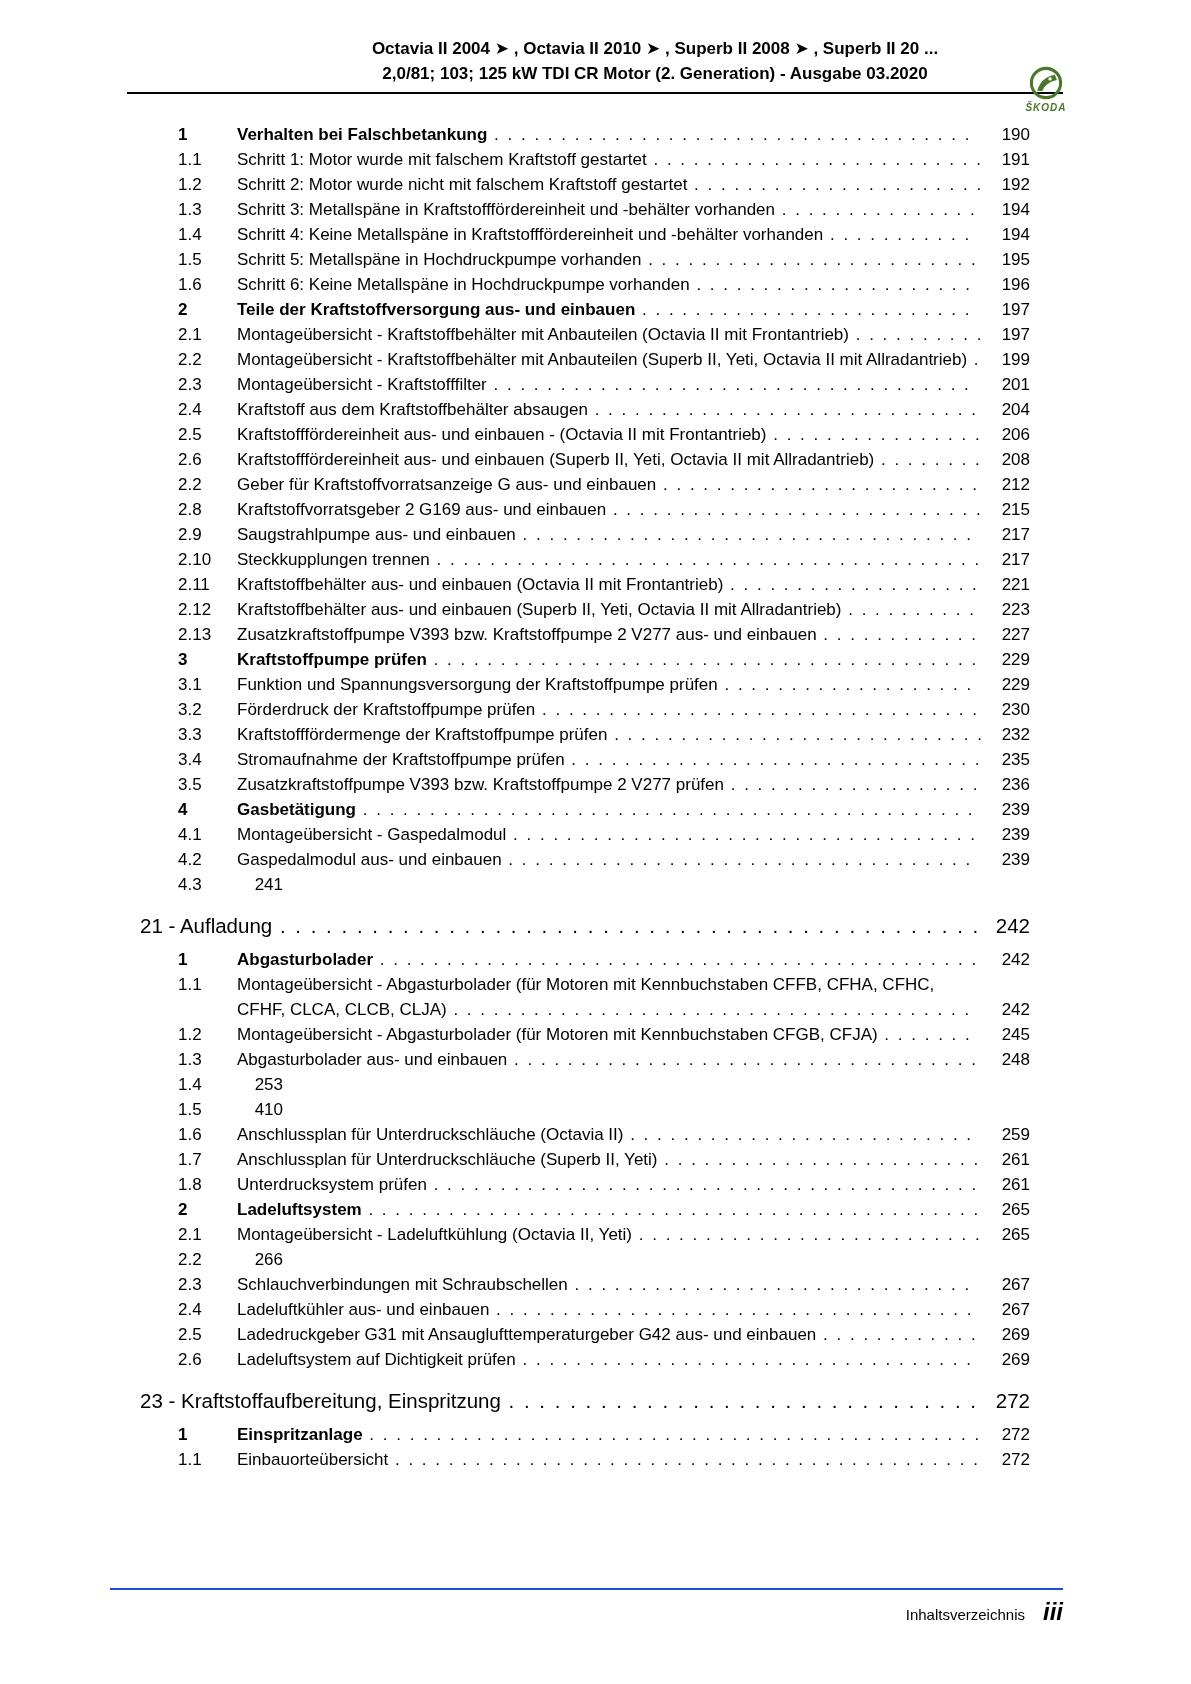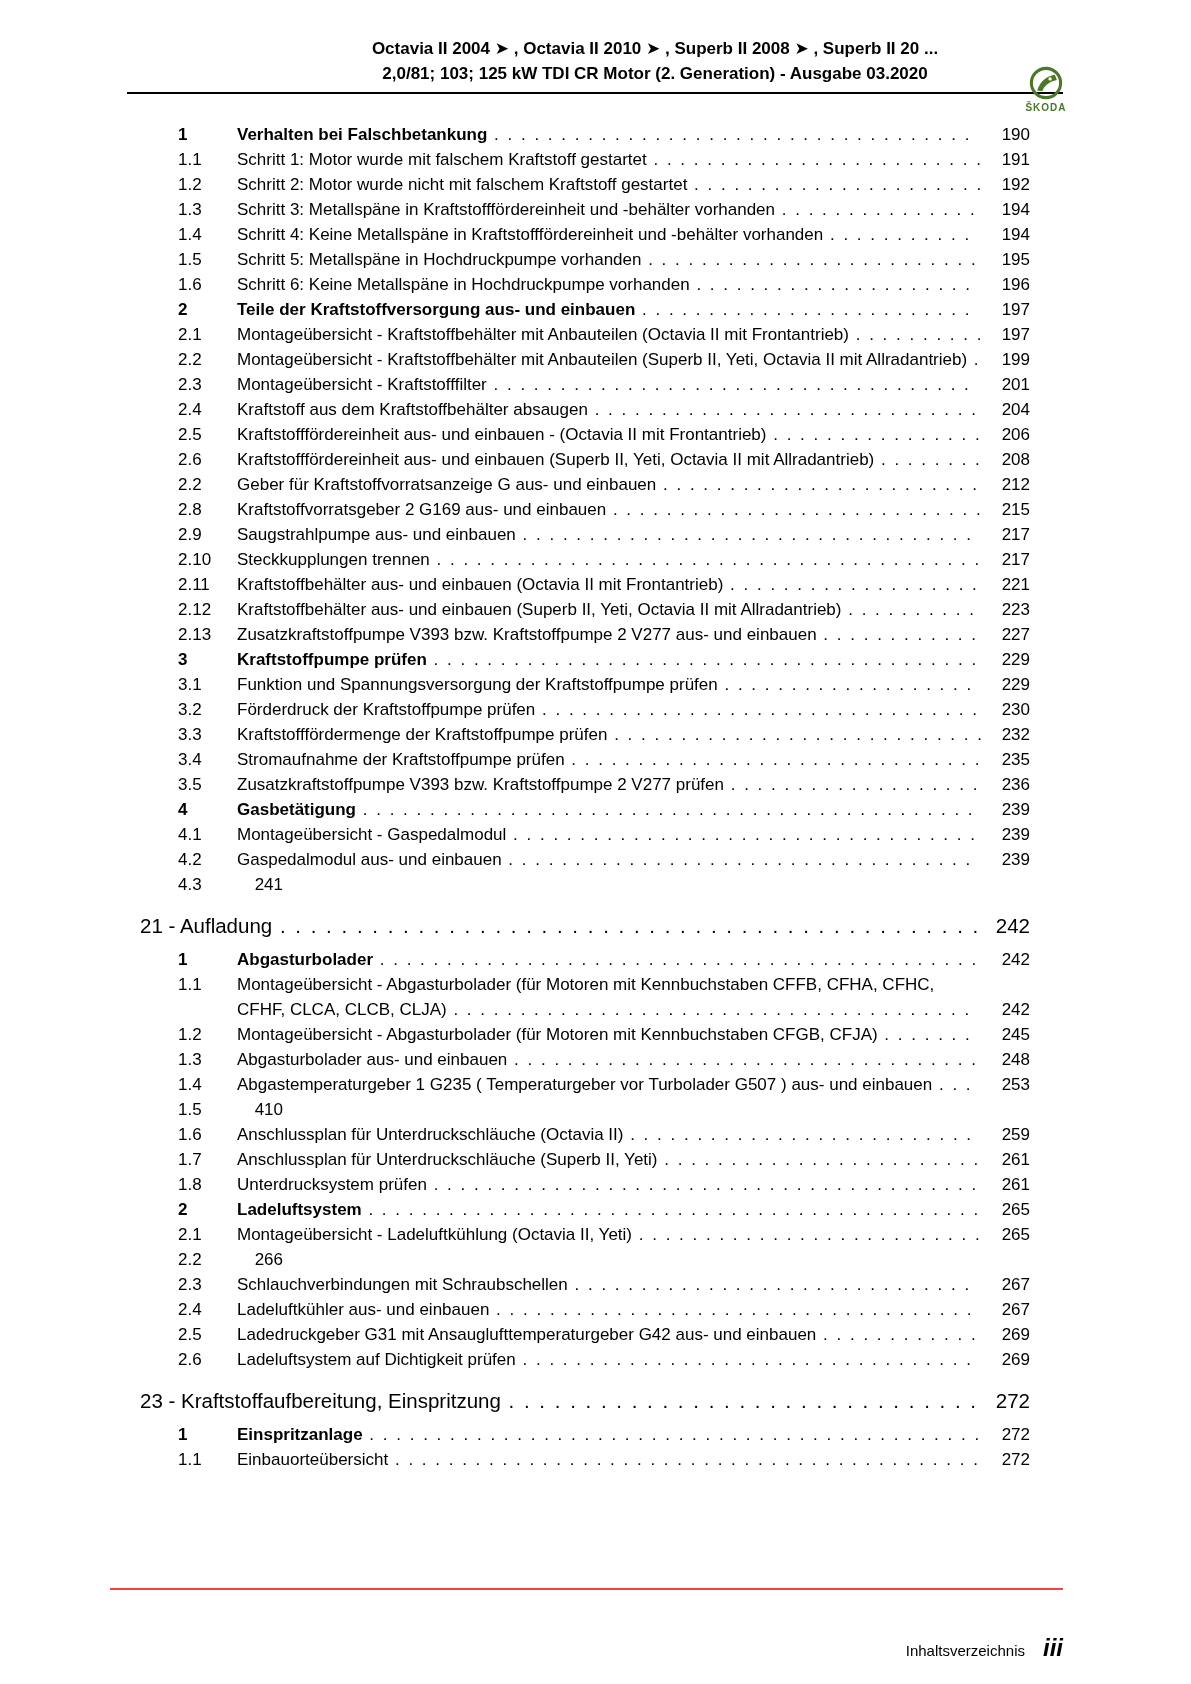--- a/index.html
+++ b/index.html
@@ -31,20 +31,21 @@
     line-height: 25px;
   }
   .logo {
     position: absolute;
     top: 66px;
     right: -6px;
     width: 46px;
     display: flex;
     flex-direction: column;
     align-items: center;
+    font-style: italic;
   }
   .logo svg { width: 34px; height: 34px; display: block; }
   .logo-text {
     font-size: 10px;
     font-weight: bold;
     letter-spacing: 1px;
     margin-top: 2px;
   }
   
   .toc { margin: 28px 128px 0 127px; }
@@ -72,35 +73,34 @@
     margin: 14px 0 6px;
     padding-left: 13px;
   }
   .dots { letter-spacing: 2px; }
   
   .footer {
     position: absolute;
     left: 110px;
     right: 128px;
     top: 1588px;
-    border-top: 2px solid #ef4444;
+    border-top: 2px solid #1d4ed8;
   }
   .footer-row {
     display: flex;
     justify-content: flex-end;
     align-items: baseline;
     gap: 18px;
     margin-top: 8px;
   }
   .footer-label { font-size: 15px; }
   .footer-page {
     font-size: 24px;
     font-weight: bold;
     font-style: italic;
-    margin-top: 36px;
   }
 </style>
 </head>
 <body>
 
 <div class="sheet">
 
   <header class="header">
     <div class="header-text">
       <div>Octavia II 2004 ➤ , Octavia II 2010 ➤ , Superb II 2008 ➤ , Superb II 20 ...</div>
@@ -290,21 +290,20 @@
         <span class="mid"><span class="title">Montageübersicht - Abgasturbolader (für Motoren mit Kennbuchstaben CFGB, CFJA)</span><span class="dots"> . . . . . . .</span></span>
         <span class="page-num">245</span>
       </div>
       <div class="row item">
         <span class="num">1.3</span>
         <span class="mid"><span class="title">Abgasturbolader aus- und einbauen</span><span class="dots"> . . . . . . . . . . . . . . . . . . . . . . . . . . . . . . . . . . .</span></span>
         <span class="page-num">248</span>
       </div>
       <div class="row item">
         <span class="num">1.4</span>
-        <span class="mid"><span class="title">Abgastemperaturgeber 1 G235 ( Temperaturgeber vor Turbolader G507 ) aus- und einbauen</span><span class="dots"> . . .</span></span>
         <span class="page-num">253</span>
       </div>
       <div class="row item">
         <span class="num">1.5</span>
         <span class="page-num">410</span>
       </div>
       <div class="row item">
         <span class="num">1.6</span>
         <span class="mid"><span class="title">Anschlussplan für Unterdruckschläuche (Octavia II)</span><span class="dots"> . . . . . . . . . . . . . . . . . . . . . . . . . .</span></span>
         <span class="page-num">259</span>

